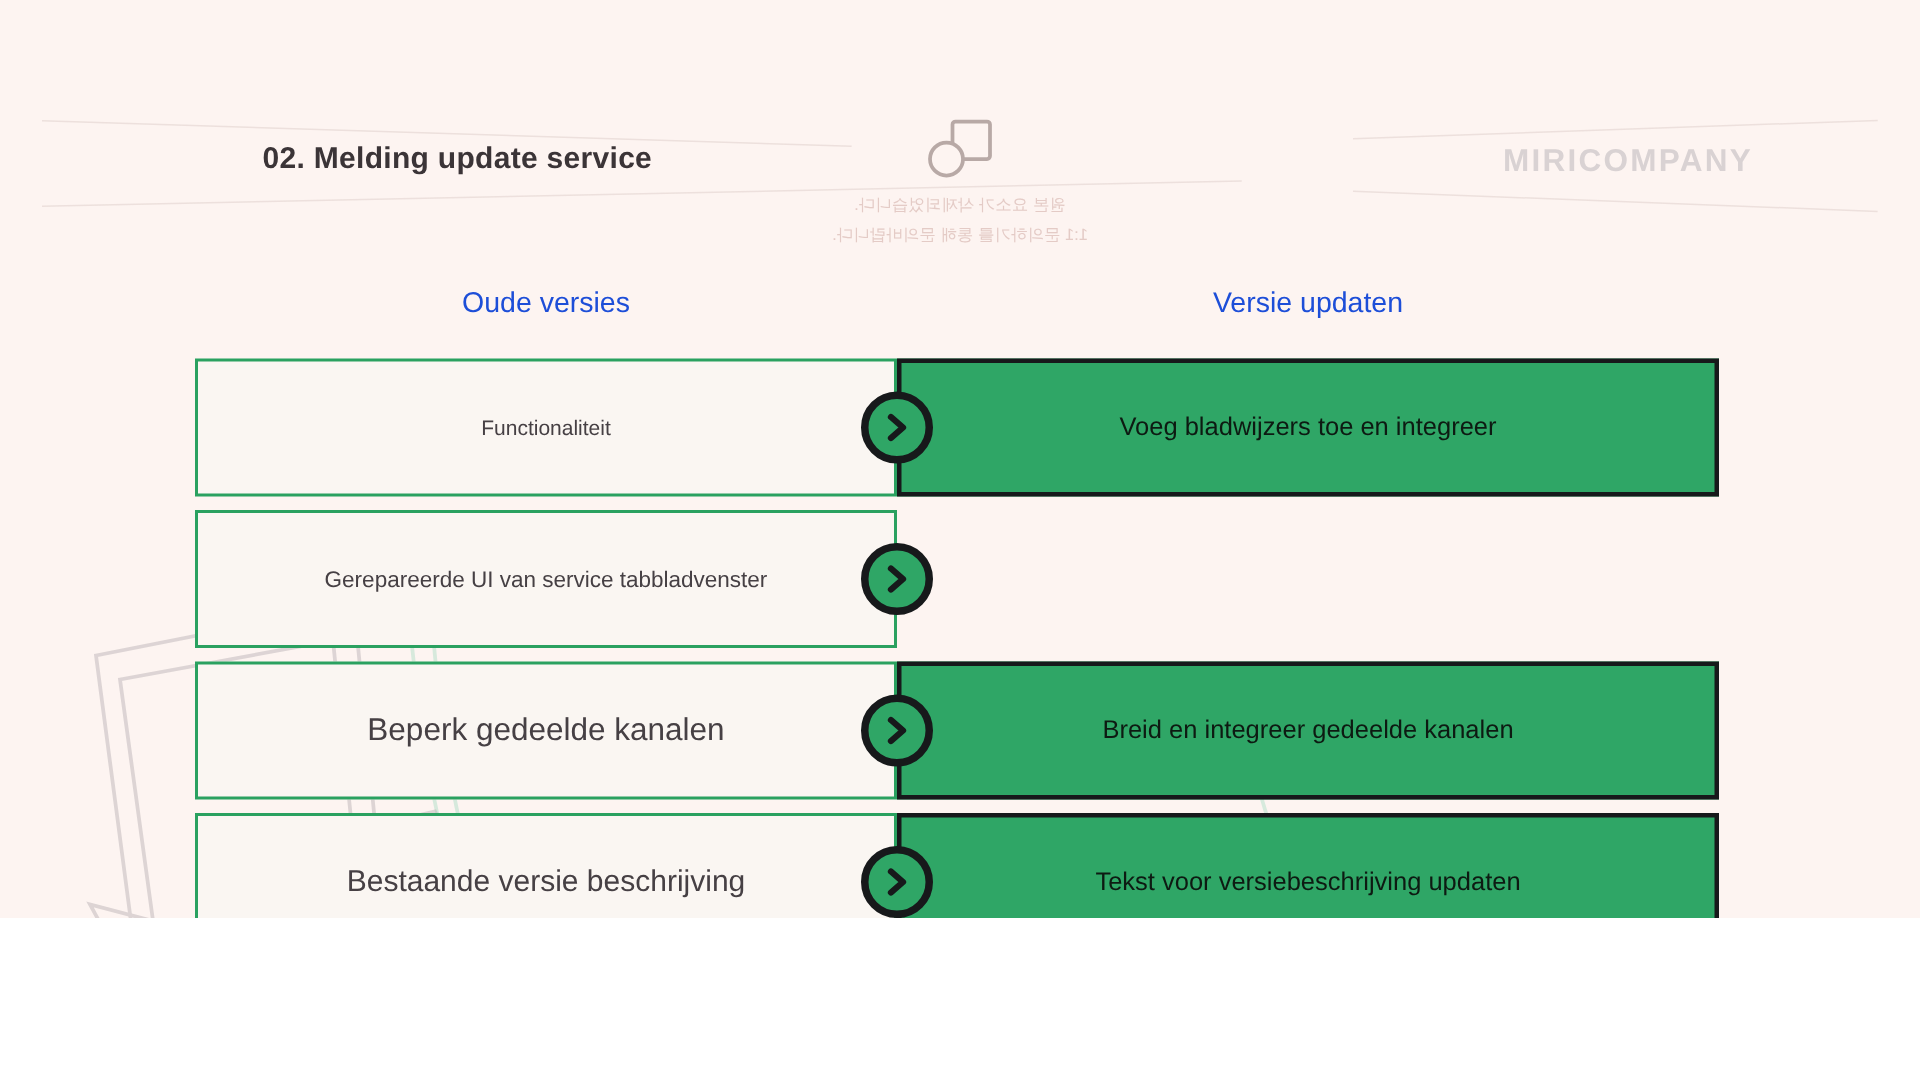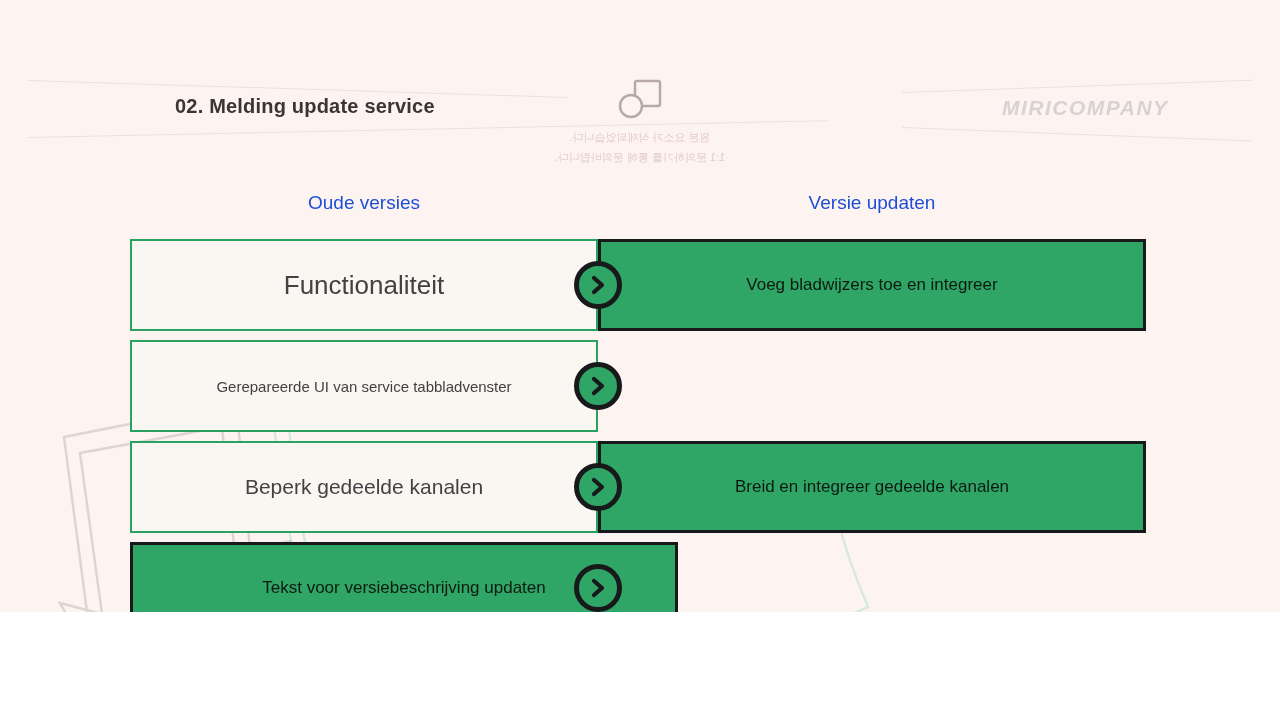--- a/index.html
+++ b/index.html
@@ -14,21 +14,21 @@
   .lineB{left:28px;top:137px;width:800px;transform:rotate(-1.2deg);}
   .lineC{left:902px;top:92px;width:350px;transform:rotate(-2deg);}
   .lineD{left:902px;top:127px;width:350px;transform:rotate(2.2deg);}
 
   .slide-title{
     position:absolute;left:175px;top:95px;z-index:2;
     font-size:20px;font-weight:600;color:#3b3437;letter-spacing:.2px;
   }
   .company-logo{
     position:absolute;left:1002px;top:96px;z-index:2;
-    font-size:21px;font-weight:700;letter-spacing:1.5px;color:#d9d2d3;font-style:italic;
+    font-size:21px;font-weight:700;letter-spacing:1.5px;color:#d9d2d3;
   }
   .notice{
     position:absolute;left:550px;top:78px;width:180px;z-index:2;text-align:center;
   }
   .notice svg{display:block;margin:0 auto;}
   .notice-text{
     font-size:11px;color:#e4cbc6;line-height:1.85;
     transform:scaleX(-1); 
     white-space:nowrap;
   }
@@ -51,21 +51,21 @@
     border:2px solid #2aa160;
     display:flex;align-items:center;justify-content:center;text-align:center;
   }
   .new-box{
     width:548px;box-sizing:border-box;background:#2fa666;
     border:3px solid #17191b;
     display:flex;align-items:center;justify-content:center;text-align:right;
   }
   .old-text{color:#464044;padding:0 30px;}
   .new-text{color:#0d1a12;font-weight:500;padding:0 40px;}
-  .row:nth-child(1) .old-text{font-size:26px;}
+  .row:nth-child(1) .old-text{font-size:14px;}
   .row:nth-child(2) .old-text{font-size:15px;}
   .row:nth-child(3) .old-text{font-size:21px;}
   .row:nth-child(4) .old-text{font-size:20px;}
   .row:nth-child(1) .new-text{font-size:17px;}
   .row:nth-child(2) .new-text{font-size:19px;}
   .row:nth-child(3) .new-text{font-size:17px;}
   .row:nth-child(4) .new-text{font-size:17px;}
 
   .connector{
     position:absolute;left:444px;top:22px;width:48px;height:48px;
@@ -158,20 +158,23 @@
         <span class="new-text">Breid en integreer gedeelde kanalen</span>
       </div>
       <div class="connector">
         <svg width="18" height="22" viewBox="0 0 18 22">
           <path d="M5,4 L13,11 L5,18" fill="none" stroke="#17191b" stroke-width="4.2" stroke-linecap="round" stroke-linejoin="round"></path>
         </svg>
       </div>
     </div>
 
     <div class="row">
+      <div class="old-box">
+        <span class="old-text">Bestaande versie beschrijving</span>
+      </div>
       <div class="new-box">
         <span class="new-text">Tekst voor versiebeschrijving updaten</span>
       </div>
       <div class="connector">
         <svg width="18" height="22" viewBox="0 0 18 22">
           <path d="M5,4 L13,11 L5,18" fill="none" stroke="#17191b" stroke-width="4.2" stroke-linecap="round" stroke-linejoin="round"></path>
         </svg>
       </div>
     </div>
 

